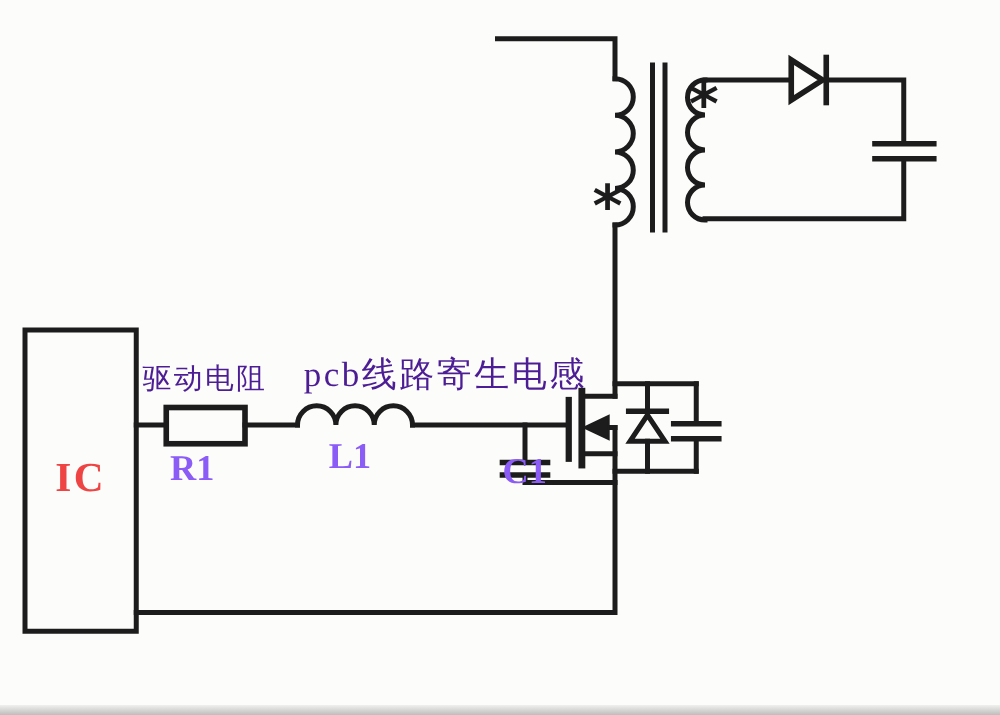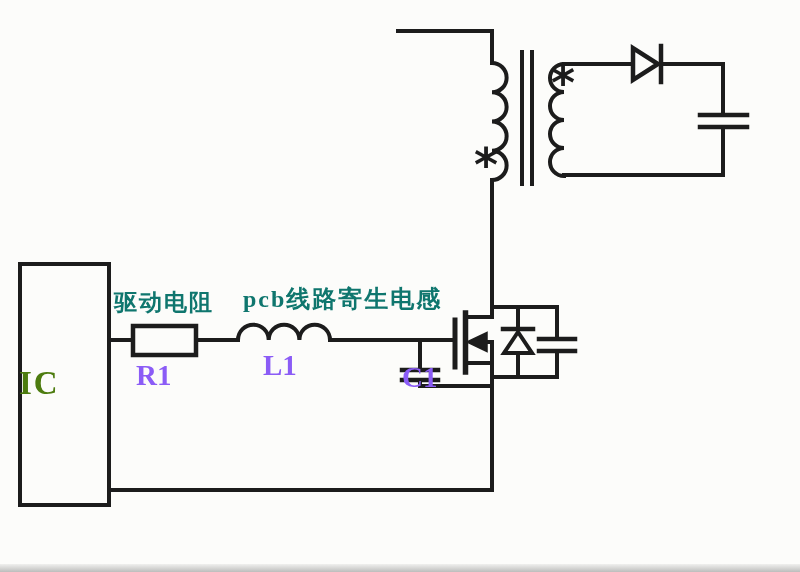--- a/index.html
+++ b/index.html
@@ -3,27 +3,27 @@
 <meta charset="utf-8">
 <style>
   html,body{margin:0;padding:0;background:#e9e9e9;}
   #stage{
     position:relative;width:800px;height:572px;margin:0 auto;
     background:#fcfcfa;overflow:hidden;
     font-family:"Liberation Serif","DejaVu Serif",serif;
   }
   #circuit-svg{position:absolute;left:0;top:0;}
   .lbl{position:absolute;white-space:nowrap;line-height:1;}
-  .red{color:#0f766e;font-weight:bold;}
+  .red{color:#4c1d95;font-weight:normal;}
   .cn{font-size:23px;letter-spacing:2px;font-family:"Liberation Serif","DejaVu Serif",serif;}
   .ref{font-size:29px;font-weight:bold;color:#8b5cf6;font-family:"Liberation Serif","DejaVu Serif",serif;}
-  #ic-label{left:19px;top:367px;width:91px;font-size:33px;
-    color:#4d7c0f;letter-spacing:2px;font-weight:bold;}
+  #ic-label{left:19px;top:367px;width:91px;text-align:center;font-size:33px;
+    color:#ef4444;letter-spacing:2px;font-weight:bold;}
   #drive-resistor-label{left:114px;top:291px;}
-  #pcb-inductance-label{left:243px;top:287px;font-size:24px;}
+  #pcb-inductance-label{left:243px;top:287px;font-size:28px;}
   #r1-label{left:136px;top:361px;}
   #l1-label{left:263px;top:351px;}
   #c1-label{left:362px;top:363px;margin-left:40px;}
   #mos-gs-label-1{left:376px;top:405px;font-size:24px;letter-spacing:1px;}
   #mos-gs-label-2{left:376px;top:436px;}
   #bottom-strip{position:absolute;left:0;right:0;bottom:0;height:8px;
     background:linear-gradient(#f0f0ee,#bdbdbc);}
   .mark{font-family:"DejaVu Sans","Liberation Sans",sans-serif;font-weight:bold;}
 </style>
 </head>

